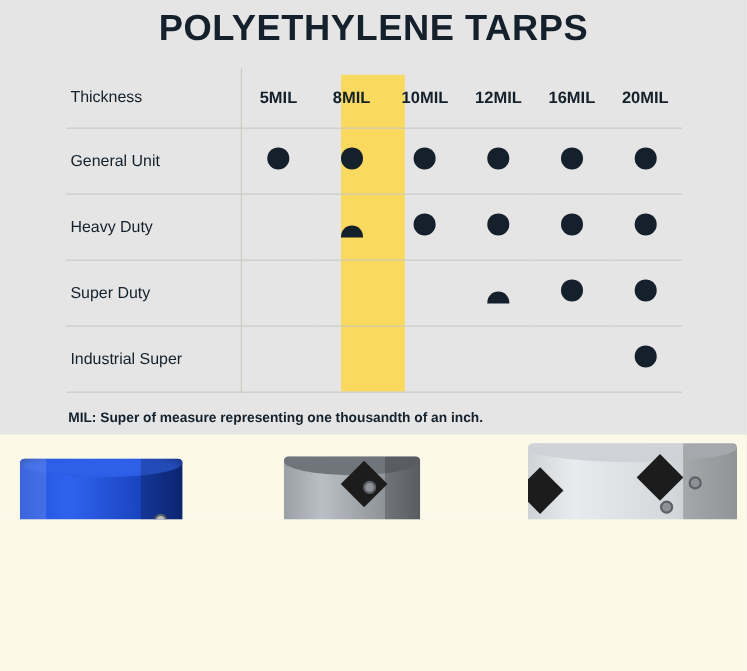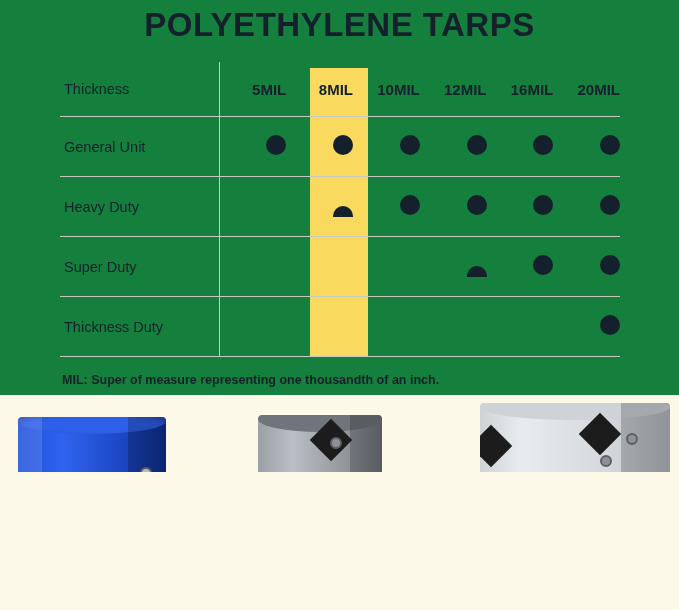--- a/index.html
+++ b/index.html
@@ -11,21 +11,21 @@
     height: 610px;
     background: #fdf9e8;
     font-family: "Liberation Sans", sans-serif;
     overflow: hidden;
     position: relative;
   }
   #page {
     position: relative;
     width: 679px;
     height: 472px;
-    background: #15803d;
+    background: #e5e5e5;
     overflow: hidden;
   }
   
   #title {
     text-align: center;
     font-size: 33px;
     font-weight: bold;
     letter-spacing: 0.5px;
     color: #14202b;
     padding-top: 6px;
@@ -41,21 +41,21 @@
     width: 560px;
     table-layout: fixed;
     position: relative;
     z-index: 2;
   }
   th, td {
     border-bottom: 1px solid #c9c9bf;
     padding: 0;
     height: 59px;
     vertical-align: middle;
-    text-align: right;
+    text-align: center;
   }
   thead th {
     height: 54px;
   }
   .rowlabel {
     text-align: left;
     font-size: 14.5px;
     font-weight: normal;
     color: #14202b;
     width: 155px;
@@ -230,21 +230,21 @@
           <tr>
             <td class="rowlabel">Super Duty</td>
             <td><span class="mark none"></span></td>
             <td><span class="mark none"></span></td>
             <td><span class="mark none"></span></td>
             <td><span class="mark half"></span></td>
             <td><span class="mark full"></span></td>
             <td><span class="mark full"></span></td>
           </tr>
           <tr>
-            <td class="rowlabel">Thickness Duty</td>
+            <td class="rowlabel">Industrial Super</td>
             <td><span class="mark none"></span></td>
             <td><span class="mark none"></span></td>
             <td><span class="mark none"></span></td>
             <td><span class="mark none"></span></td>
             <td><span class="mark none"></span></td>
             <td><span class="mark full"></span></td>
           </tr>
         </tbody>
     </table>
   </div>

